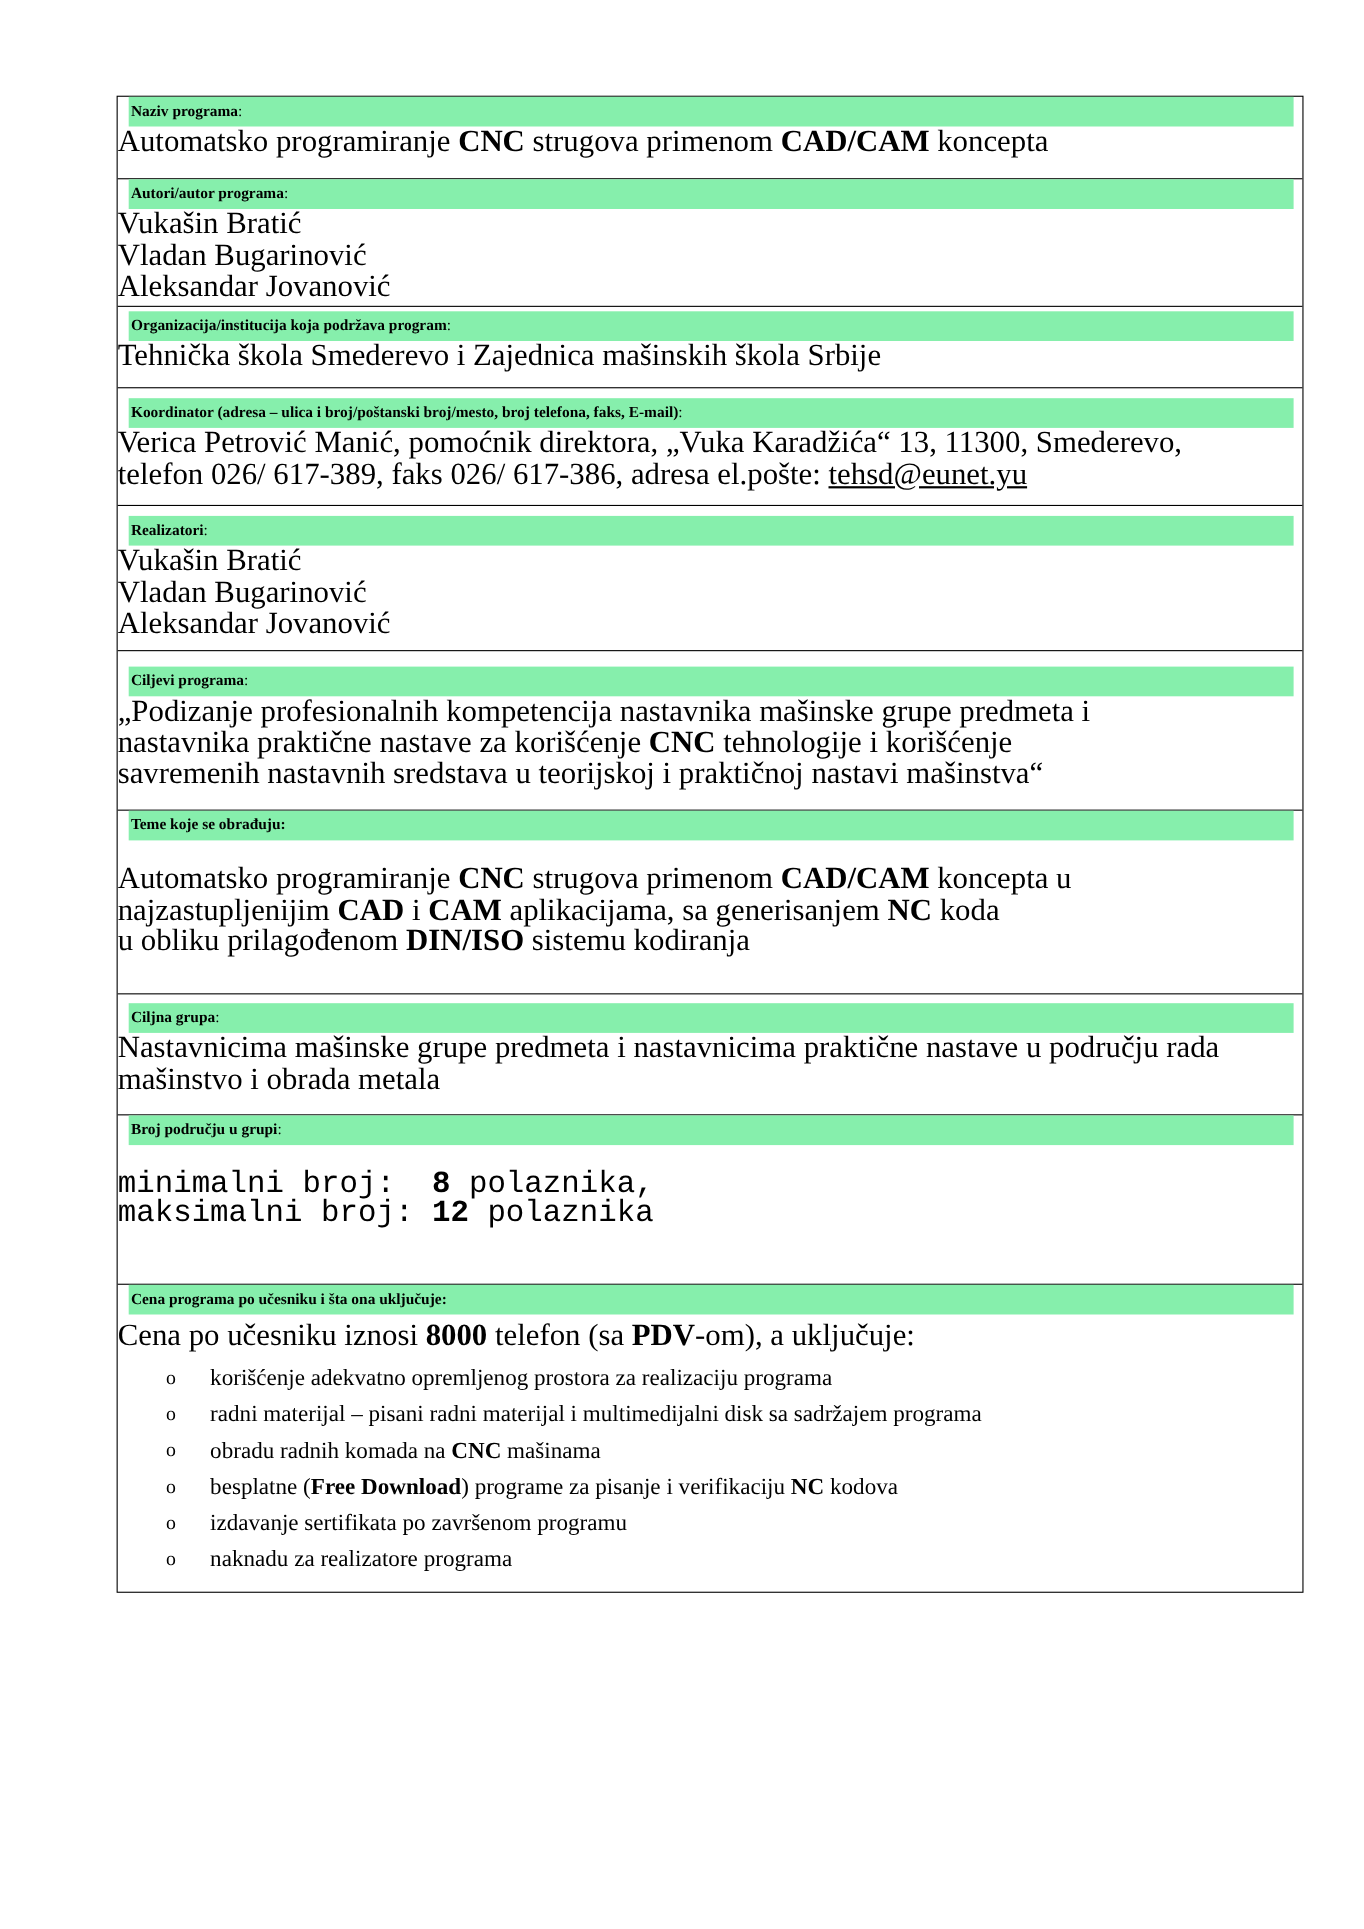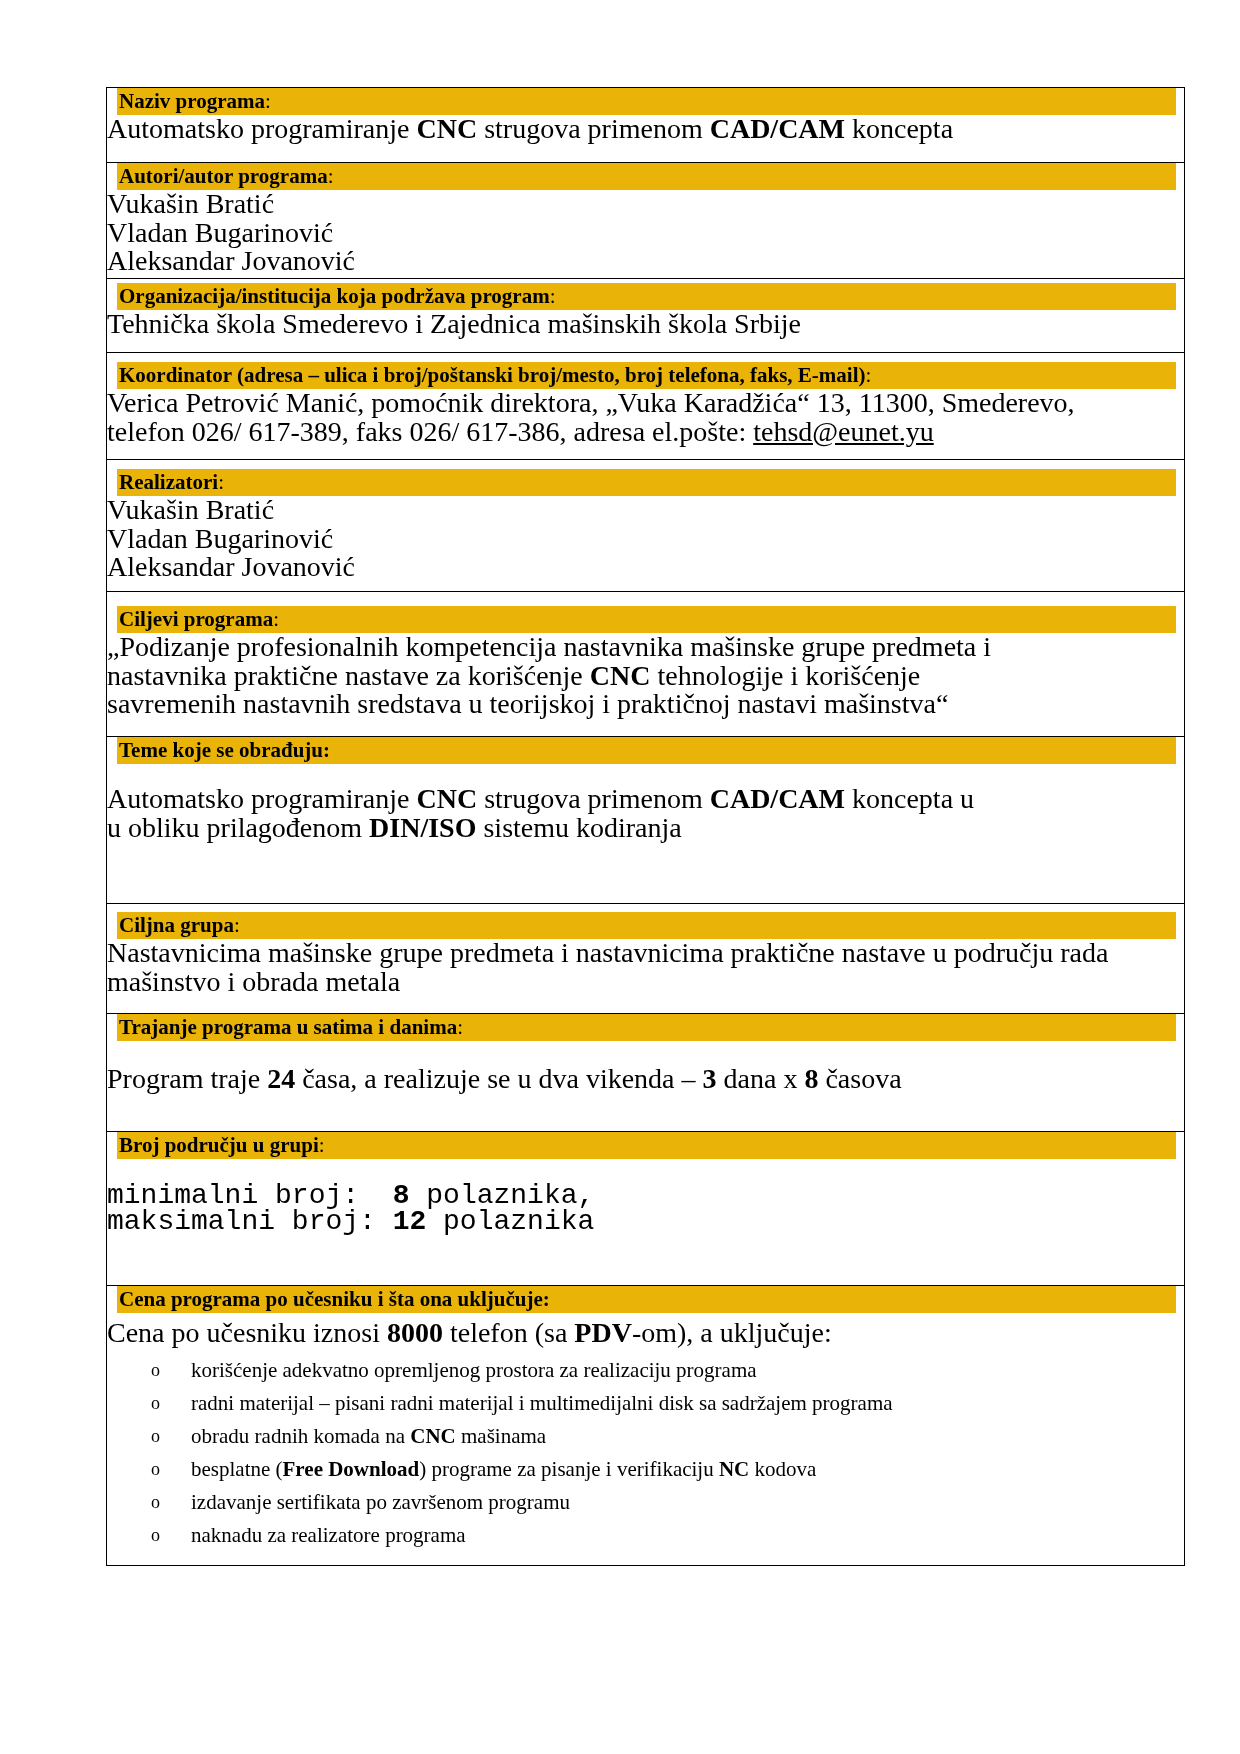--- a/index.html
+++ b/index.html
@@ -2,22 +2,22 @@
 <html><head>
 <meta charset="utf-8">
 <style>
   html, body { margin: 0; padding: 0; background: #ffffff; }
   body { width: 1240px; height: 1754px; position: relative; overflow: hidden;
          font-family: "Liberation Serif", "DejaVu Serif", serif; color: #000; }
   .doc-table { position: absolute; left: 106px; top: 87px; width: 1079px;
                border: 1.5px solid #000; box-sizing: border-box; }
   .row { position: relative; border-bottom: 1.5px solid #000; box-sizing: border-box; }
   .row:last-child { border-bottom: none; }
-  .head { background: #eab308; margin: 0 8px 0 10px; padding-left: 2px;
-          font-weight: bold; font-size: 21px; line-height: 27px; height: 27px; }
+  .head { background: #86efac; margin: 0 8px 0 10px; padding-left: 2px;
+          font-weight: bold; font-size: 14px; line-height: 27px; height: 27px; }
   .head .colon { font-weight: normal; }
   .body-text { font-size: 28px; line-height: 28.5px; }
   .line { white-space: nowrap; }
   b { font-weight: bold; }
   .link { text-decoration: underline; }
   .bullets { list-style: none; margin: 6px 0 0 0; padding: 0; }
   .bullets li { position: relative; padding-left: 84px; font-size: 21px; line-height: 33px; white-space: nowrap; }
   .bullets li .bullet { position: absolute; left: 44px; top: 0; font-size: 18px; }
 </style>
 </head>
@@ -71,38 +71,33 @@
       <div class="line">„Podizanje profesionalnih kompetencija nastavnika mašinske grupe predmeta i</div>
       <div class="line"><span>nastavnika praktične nastave za korišćenje </span><b>CNC</b><span> tehnologije i korišćenje</span></div>
       <div class="line">savremenih nastavnih sredstava u teorijskoj i praktičnoj nastavi mašinstva“</div>
     </div>
   </div>
 
   <div class="row" style="height:167px;">
     <div class="head"><span>Teme koje se obrađuju:</span></div>
     <div class="body-text" style="margin-top:21px;">
       <div class="line"><span>Automatsko programiranje </span><b>CNC</b><span> strugova primenom </span><b>CAD/CAM</b><span> koncepta u</span></div>
+      <div class="line"><span>najzastupljenijim </span><b>CAD</b><span> i </span><b>CAM</b><span> aplikacijama, sa generisanjem </span><b>NC</b><span> koda</span></div>
       <div class="line"><span>u obliku prilagođenom </span><b>DIN/ISO</b><span> sistemu kodiranja</span></div>
     </div>
   </div>
 
   <div class="row" style="height:110px; padding-top:8px;">
     <div class="head"><span>Ciljna grupa</span><span class="colon">:</span></div>
     <div class="body-text">
       <div class="line">Nastavnicima mašinske grupe predmeta i nastavnicima praktične nastave u području rada</div>
       <div class="line">mašinstvo i obrada metala</div>
     </div>
   </div>
 
-  <div class="row" style="height:118px;">
-    <div class="head"><span>Trajanje programa u satima i danima</span><span class="colon">:</span></div>
-    <div class="body-text" style="margin-top:24px;">
-      <div class="line"><span>Program traje </span><b>24</b><span> časa, a realizuje se u dva vikenda –  </span><b>3</b><span> dana x </span><b>8</b><span> časova</span></div>
-    </div>
-  </div>
 
   <div class="row" style="height:154px;">
     <div class="head"><span>Broj području u grupi</span><span class="colon">:</span></div>
     <div class="body-text" style="margin-top:24px; line-height:26px;font-family:Liberation Mono, monospace;">
       <div class="line"><span style="white-space:pre;">minimalni broj:  </span><b>8</b><span> polaznika,</span></div>
       <div class="line"><span style="white-space:pre;text-align:right;">maksimalni broj: </span><b>12</b><span> polaznika</span></div>
     </div>
   </div>
 
   <div class="row" style="height:279px;">

